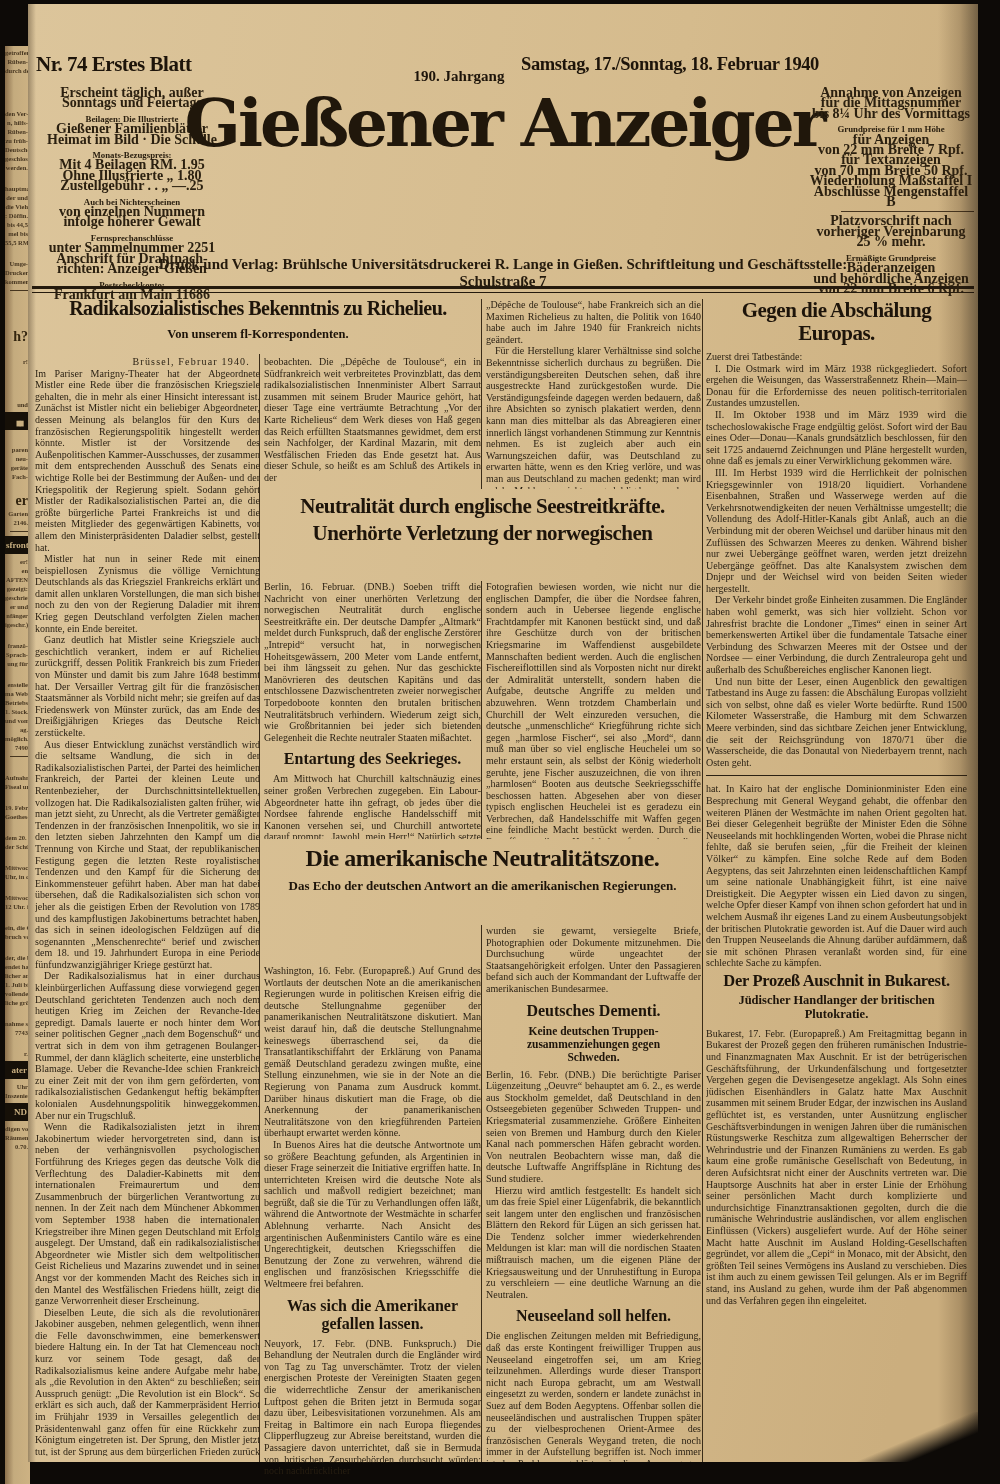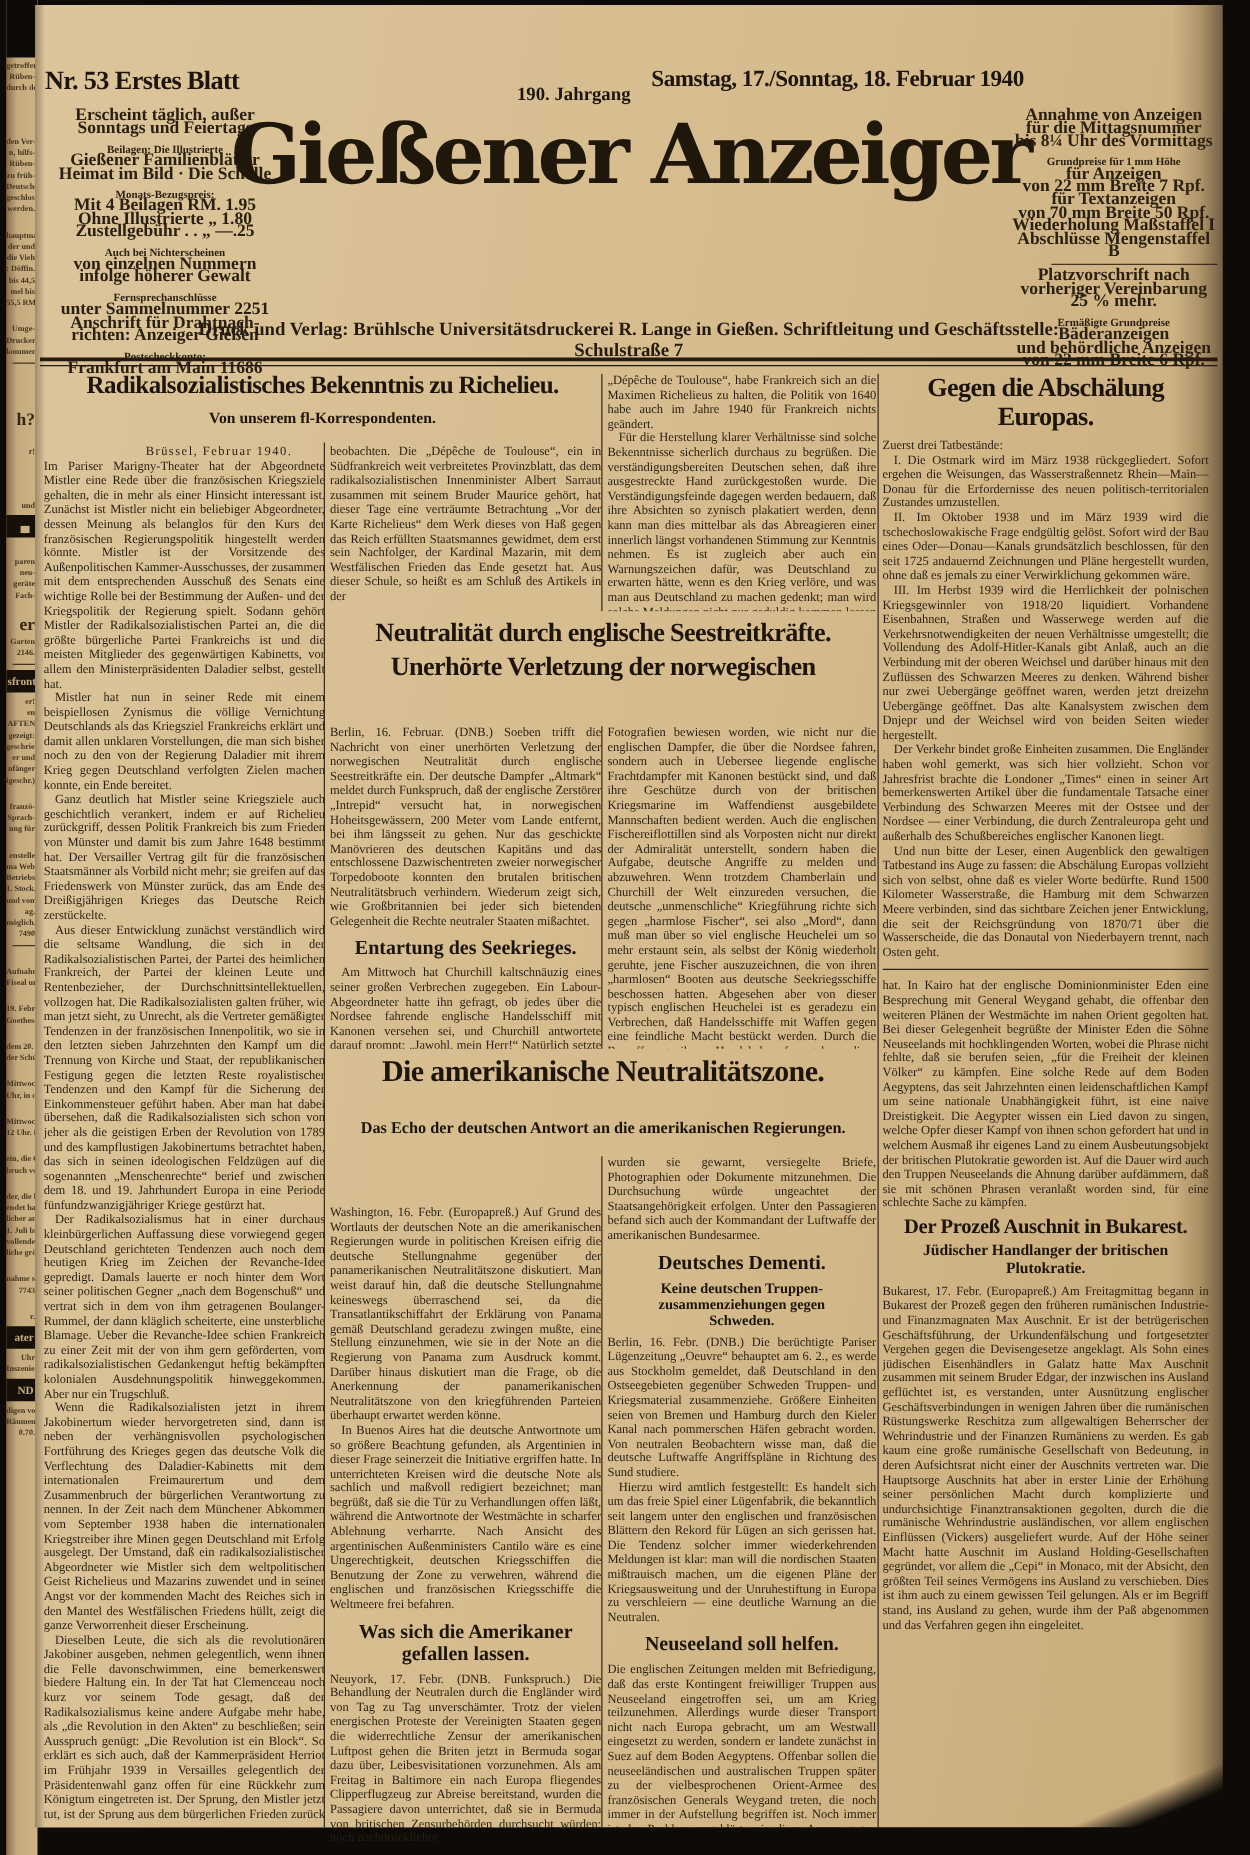--- a/index.html
+++ b/index.html
@@ -31,33 +31,33 @@
   .info-l{left:4px;top:84px;}
   .info-r{left:780px;top:84px;width:166px;}
   .li-ln{font-size:14px;line-height:10.4px;font-weight:bold;text-align:center;color:#2b2010;}
   .li-lnt{font-size:8.8px;line-height:10.4px;font-weight:bold;text-align:center;color:#2b2010;margin-top:5px;}
   .rule-thick{position:absolute;left:4px;top:282px;width:942px;border-top:3px solid #241a0d;}
   .rule-thin{position:absolute;left:4px;top:288px;width:942px;border-top:1px solid #241a0d;}
   
   .col{position:absolute;overflow:hidden;font-size:10px;line-height:11.6px;text-align:justify;color:#271e11;}
   .li-p{text-indent:9px;text-align:justify;margin:0;}
   .li-pn{text-align:justify;margin:0;}
-  .li-dl{text-align:right;padding-right:26px;letter-spacing:1.2px;}
+  .li-dl{text-align:right;padding-right:10px;letter-spacing:1.2px;}
   .li-h{font-size:16px;line-height:18px;font-weight:bold;text-align:center;margin:7px 0 5px;text-indent:0;color:#1d140a;}
   .li-h2{font-size:11.5px;line-height:13px;font-weight:bold;text-align:center;margin:2px 16px 5px;color:#1d140a;}
   .li-arth{font-size:21px;line-height:23px;font-weight:bold;text-align:center;letter-spacing:-0.5px;margin:0 0 6px;color:#1d140a;}
   .li-arthS{font-size:16.5px;line-height:19px;font-weight:bold;text-align:center;letter-spacing:-0.3px;margin:2px 0 3px;color:#1d140a;}
   .li-arth2{font-size:12.5px;line-height:14px;font-weight:bold;text-align:center;margin:0 0 7px;color:#1d140a;}
   .li-rulefull{border-top:1px solid #2b2113;margin:7px 0;}
   .hd{position:absolute;text-align:center;color:#1d140a;}
   .hd1-t{font-size:20px;font-weight:bold;letter-spacing:-0.5px;line-height:23px;}
   .hd-by{font-size:12.5px;font-weight:bold;margin-top:7px;}
   .hd2-t{font-size:21px;font-weight:bold;letter-spacing:-0.5px;line-height:27px;}
   .hd3-t{font-size:24px;font-weight:bold;letter-spacing:-0.5px;line-height:27px;}
-  .hd3-s{font-size:13px;font-weight:bold;margin-top:22px;}
+  .hd3-s{font-size:13px;font-weight:bold;margin-top:6px;}
   .vrule{position:absolute;width:0;border-left:1px solid #3a2c18;}
 </style>
 </head>
 <body>
 
 <div class="stage">
 
   <div class="edge-strip">
     <div class="edge-top-black"></div>
     <div class="edge-frags">
@@ -160,21 +160,21 @@
         <div class="li-f">Inszenierung</div>
         <div class="li-inv">ND</div>
         <div class="li-f">digen von</div>
         <div class="li-f">Räumen.</div>
         <div class="li-f">0.70.</div>
       </div>
   </div>
 
   <div class="page">
 
-    <div class="issue">Nr. 53 Erstes Blatt</div>
+    <div class="issue">Nr. 74 Erstes Blatt</div>
     <div class="volume">190. Jahrgang</div>
     <div class="dateline">Samstag, 17./Sonntag, 18. Februar 1940</div>
     <div class="info info-l">
         <div class="li-ln">Erscheint täglich, außer</div>
         <div class="li-ln">Sonntags und Feiertags</div>
         <div class="li-lnt">Beilagen: Die Illustrierte</div>
         <div class="li-ln">Gießener Familienblätter</div>
         <div class="li-ln">Heimat im Bild · Die Scholle</div>
         <div class="li-lnt">Monats-Bezugspreis:</div>
         <div class="li-ln">Mit 4 Beilagen RM. 1.95</div>

